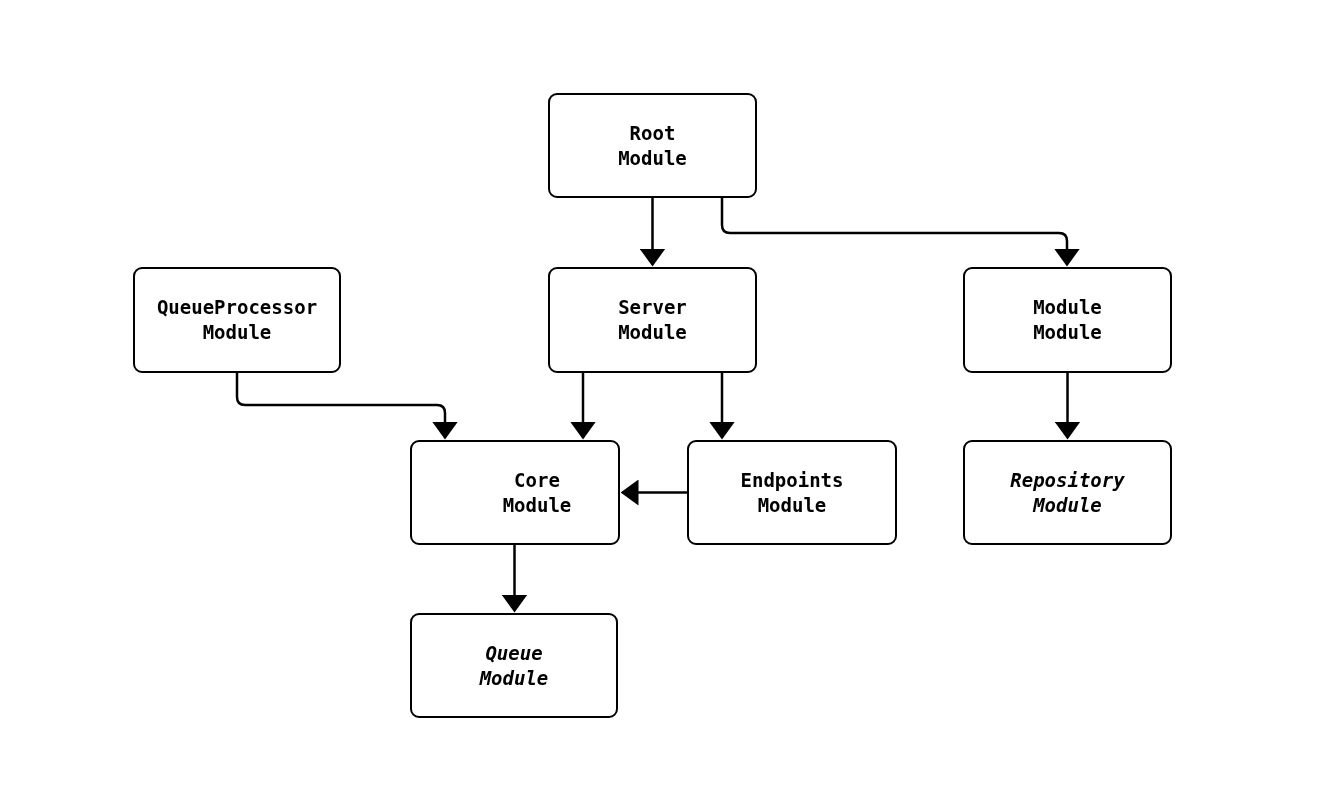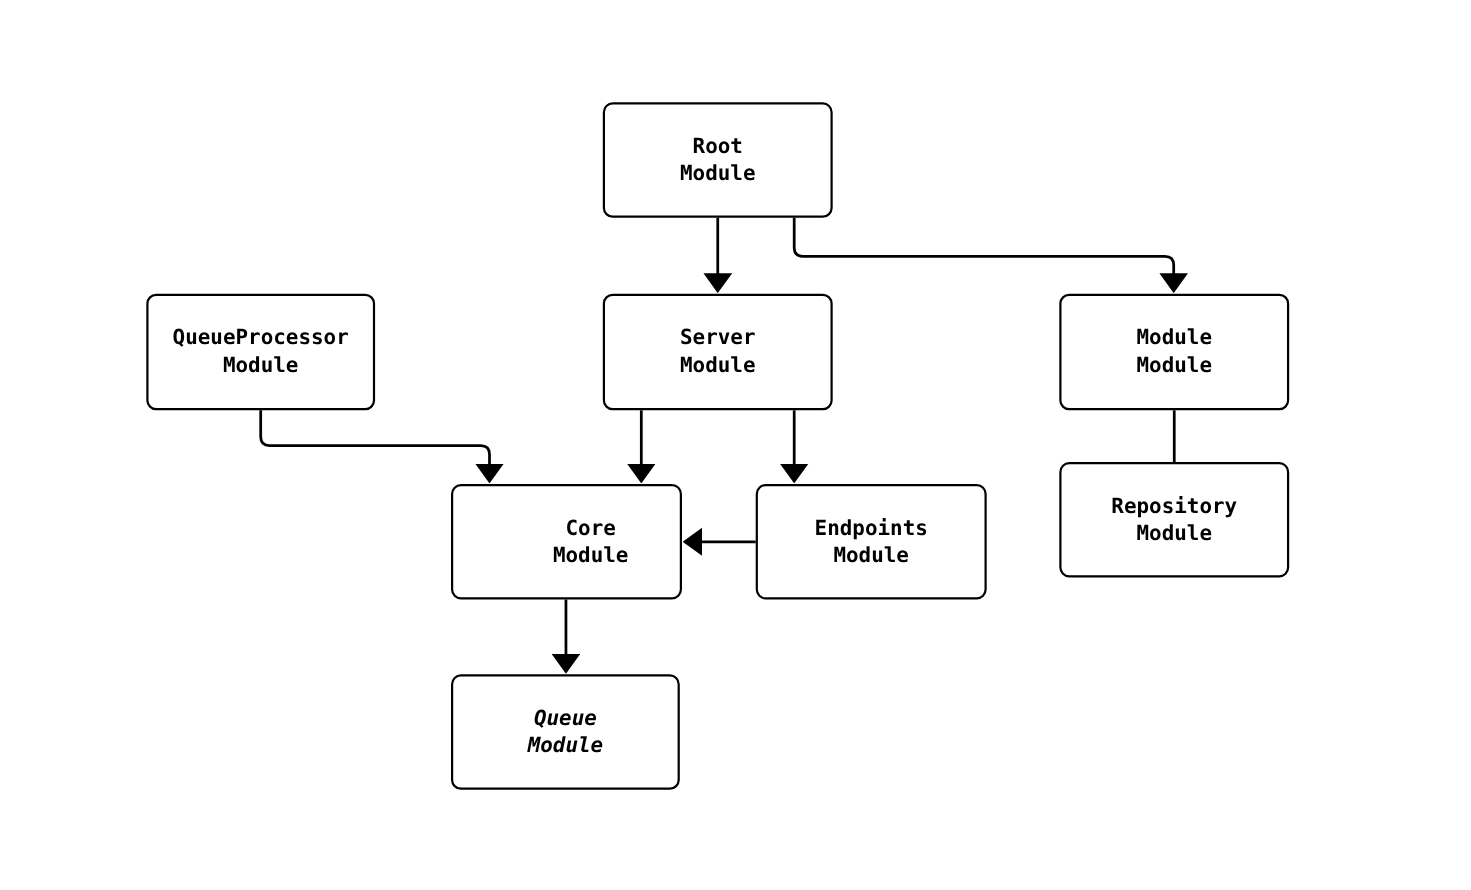--- a/index.html
+++ b/index.html
@@ -92,21 +92,21 @@
   <div class="node" style="left:410px; top:440px; width:210px; height:105px;padding-left:44px;">
     <span class="line">Core</span>
     <span class="line">Module</span>
   </div>
 
   <div class="node" style="left:687px; top:440px; width:210px; height:105px;text-align:right;">
     <span class="line">Endpoints</span>
     <span class="line">Module</span>
   </div>
 
-  <div class="node" style="left:963px; top:420px; width:209px; height:105px;">
+  <div class="node" style="left:963px; top:440px; width:209px; height:105px;font-style:italic;">
     <span class="line">Repository</span>
     <span class="line">Module</span>
   </div>
 
   <div class="node" style="left:410px; top:613px; width:208px; height:105px;font-style:italic;">
     <span class="line">Queue</span>
     <span class="line">Module</span>
   </div>
 
 </div>

